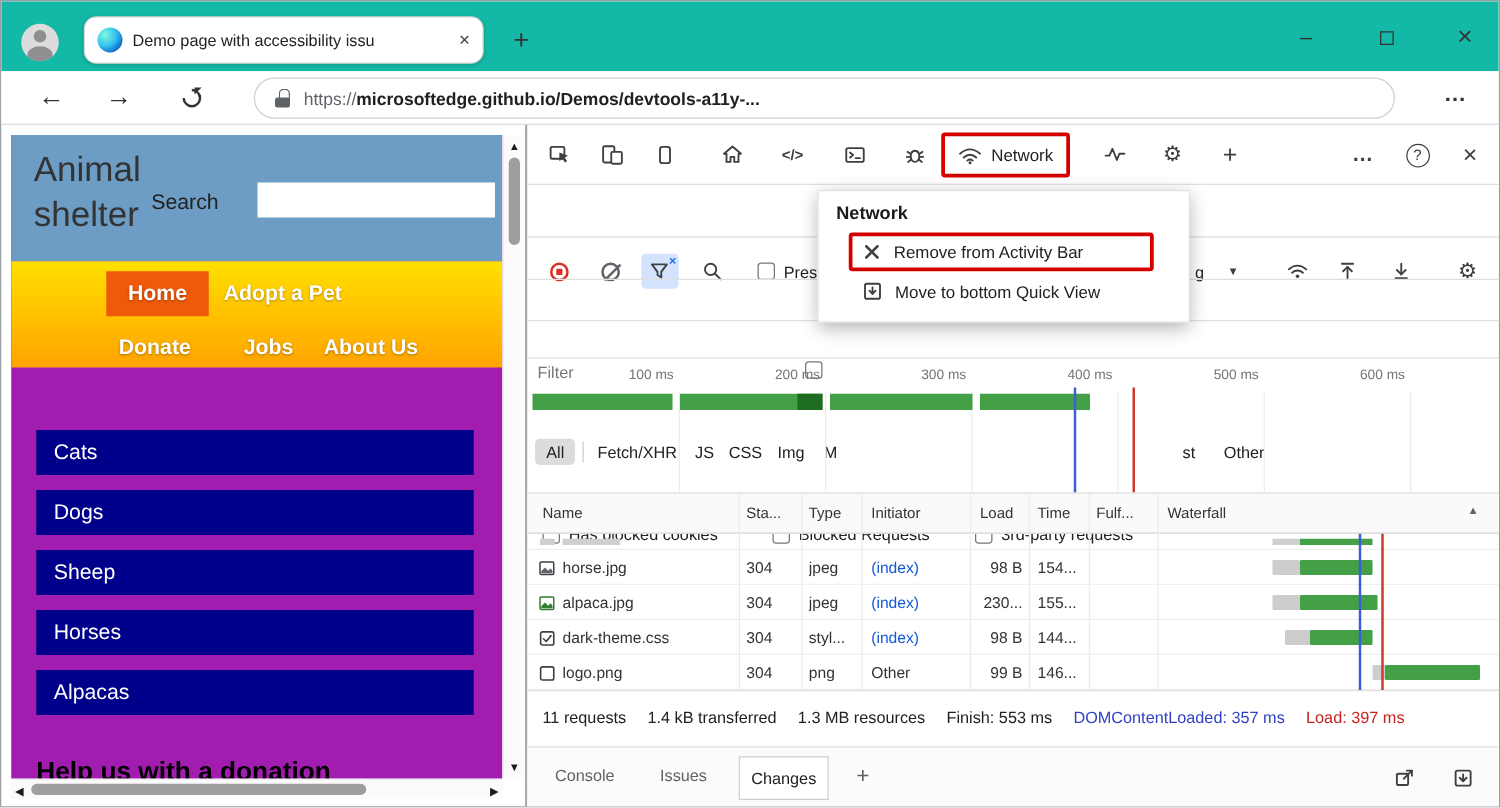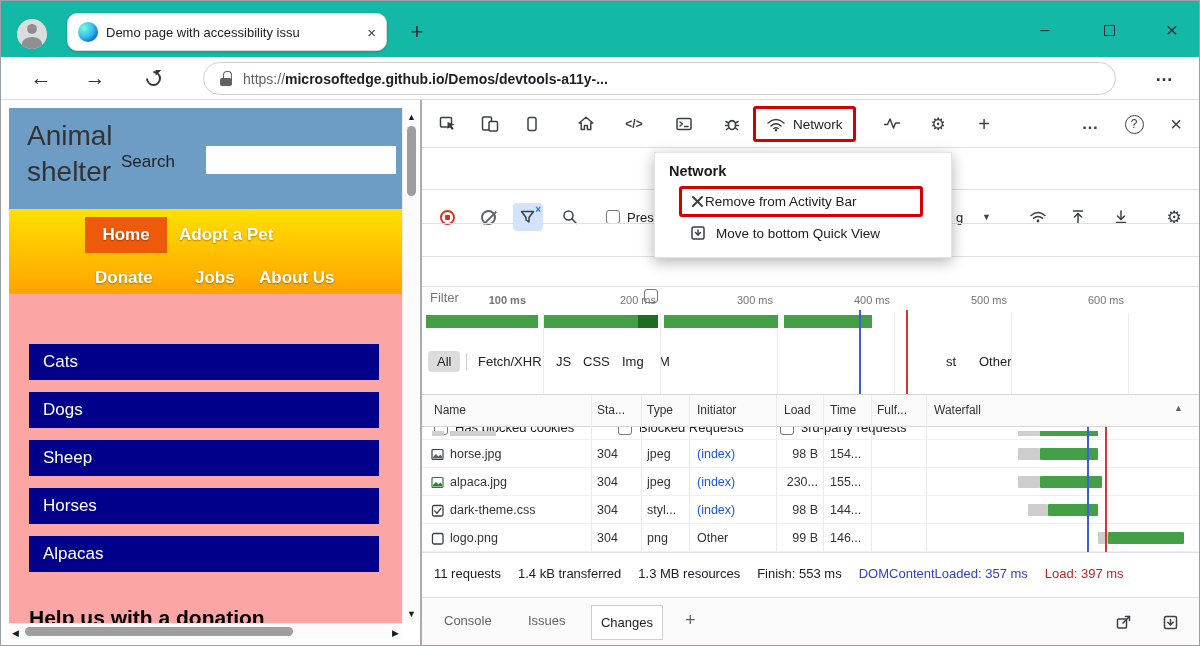--- a/index.html
+++ b/index.html
@@ -27,21 +27,21 @@
   .lock { position:relative; width:12px; height:15px; flex:none; }
   .lock::before { content:""; position:absolute; top:0; left:2.5px; width:7px; height:8px; border:1.6px solid #5f6368; border-bottom:none; border-radius:4px 4px 0 0; }
   .lock::after { content:""; position:absolute; bottom:0; left:0; width:12px; height:8px; background:#5f6368; border-radius:2px; }
   .url { font-size:14px; white-space:nowrap; overflow:hidden; }
   .url .scheme { color:#5f6368; }
   .url .domain { color:#202124; font-weight:bold; }
   .url .path { color:#202124; font-weight:bold; }
   .morebtn { position:absolute; right:26px; top:8px; font-size:18px; font-weight:bold; color:#333; }
 
   
-  #page { position:absolute; left:8px; top:107px; width:393px; height:515px; background:#fca5a5; overflow:hidden; }
+  #page { position:absolute; left:8px; top:107px; width:393px; height:515px; background:#a21caf; overflow:hidden; }
   .pg-header { position:absolute; left:0; top:0; width:100%; height:101px; background:#6d9dc5; }
   .pg-title { position:absolute; left:18px; top:10px; width:120px; font-size:28px; line-height:1.3; color:#333; }
   .pg-search-label { position:absolute; left:112px; top:44px; font-size:17px; color:#222; }
   .pg-search-input { position:absolute; left:197px; top:38px; width:190px; height:28px; border:none; background:#fff; outline:none; font-size:14px; padding:0 6px; }
   .pg-nav { position:absolute; left:0; top:101px; width:100%; height:85px; background:linear-gradient(#ffe000,#ffa300); }
   .pg-home { position:absolute; left:76px; top:8px; width:82px; height:36px; background:#ee5a0a; color:#fff; font-weight:bold; font-size:17px; display:flex; align-items:center; justify-content:center; text-shadow:0 1px 2px rgba(0,0,0,.35); }
   .pg-link { position:absolute; color:#fff; font-weight:bold; font-size:17px; text-shadow:0 1px 2px rgba(0,0,0,.35); }
   .pg-cat { position:absolute; left:20px; width:350px; height:36px; background:#00008b; color:#fff; font-size:17px; line-height:36px; padding-left:14px; }
   .pg-clip-head { position:absolute; left:20px; top:498px; height:17px; overflow:hidden; font-size:21px; font-weight:bold; color:#000; }
 
@@ -108,21 +108,21 @@
 
   
   .drawer { position:absolute; left:0; top:497px; width:100%; height:49px; background:#fbfbfb; border-top:1px solid #e0e0e0; }
   .dtab { position:absolute; top:15px; font-size:13px; color:#5f6368; }
   .changes-tab { position:absolute; left:169px; top:7px; width:72px; height:35px; background:#fff; border:1px solid #cfcfcf; display:flex; align-items:center; justify-content:center; font-size:13px; color:#202124; }
   .dicon { position:absolute; top:12px; width:26px; height:24px; display:flex; align-items:center; justify-content:center; }
 
   
   .popup { position:absolute; left:232px; top:52px; width:298px; height:106px; background:#fff; border:1px solid #e3e3e3; box-shadow:0 4px 14px rgba(0,0,0,.3); z-index:30; }
   .popup-title { position:absolute; left:14px; top:10px; font-size:14.5px; font-weight:bold; color:#1a1a1a; }
-  .menu-red-box { position:absolute; left:24px; top:33px; width:244px; height:31px; border:3px solid #d40000; border-radius:3px; display:flex; align-items:center; padding:0 8px; }
+  .menu-red-box { position:absolute; left:24px; top:33px; width:244px; height:31px; border:3px solid #d40000; border-radius:3px; display:flex; align-items:center; gap:10px; padding:0 8px; }
   .menu-item2 { position:absolute; left:35px; top:72px; display:flex; align-items:center; gap:10px; }
   .menu-label { font-size:13.5px; color:#202124; white-space:nowrap; }
 </style>
 </head>
 <body>
 
 <div class="window">
 
   <div class="tabstrip">
     <div class="avatar"></div>
@@ -322,21 +322,21 @@
           <span class="cb"></span>
           <span>Blocked Requests</span>
         </div>
       <div class="chk-grp" style="left:358px;">
           <span class="cb"></span>
           <span>3rd-party requests</span>
         </div>
     </div>
 
     <div class="timeline">
-      <span class="tick" style="left:56px;font-weight:bold;">100 ms</span>
+      <span class="tick" style="left:69px;">100 ms</span>
       <span class="tick" style="left:186px;">200 ms</span>
       <span class="tick" style="left:303px;">300 ms</span>
       <span class="tick" style="left:420px;">400 ms</span>
       <span class="tick" style="left:537px;">500 ms</span>
       <span class="tick" style="left:654px;">600 ms</span>
       <span class="gline" style="left:121px;"></span>
       <span class="gline" style="left:238px;"></span>
       <span class="gline" style="left:355px;"></span>
       <span class="gline" style="left:472px;"></span>
       <span class="gline" style="left:589px;"></span>

